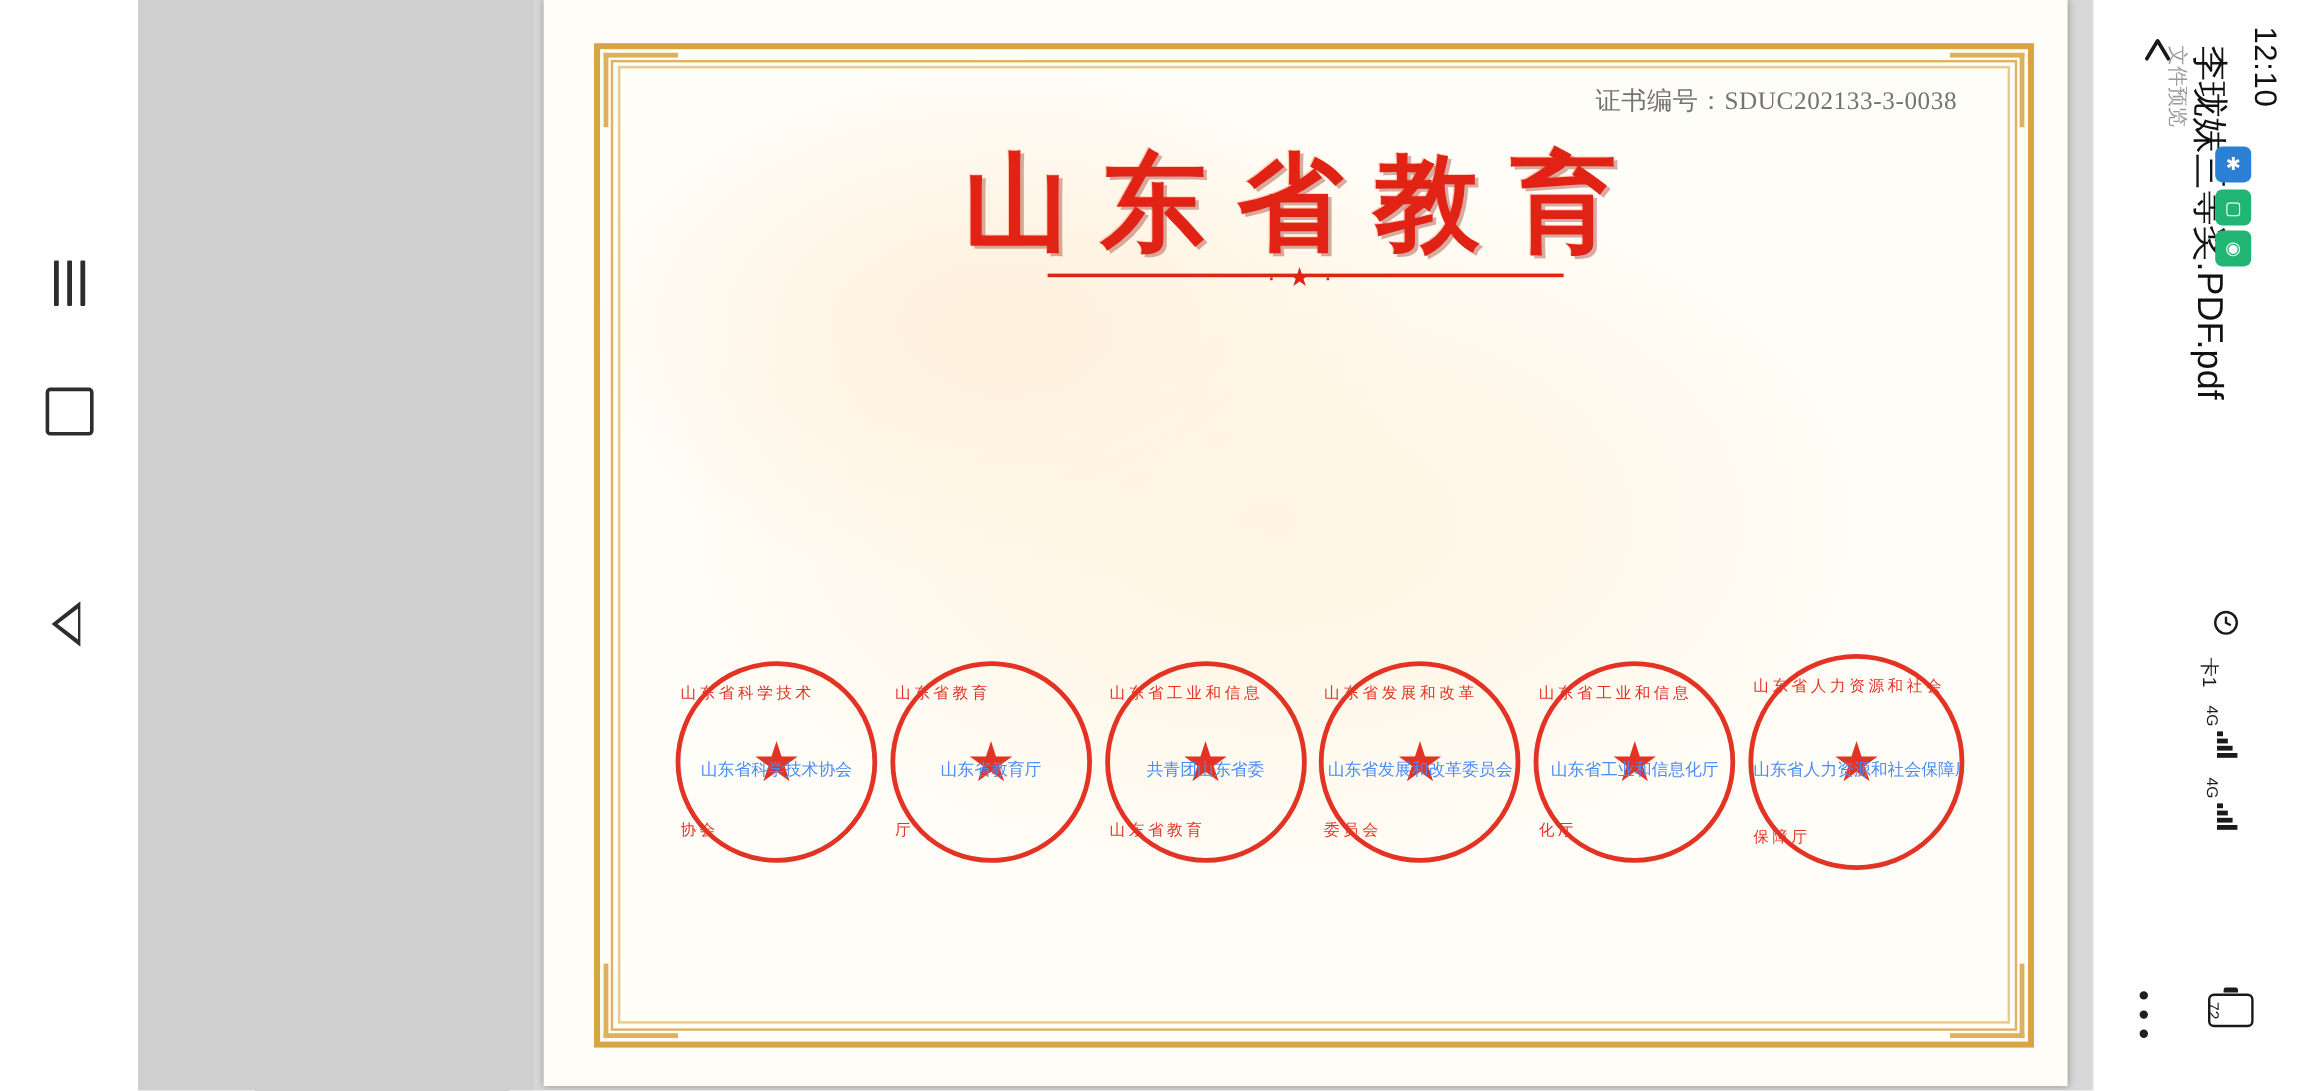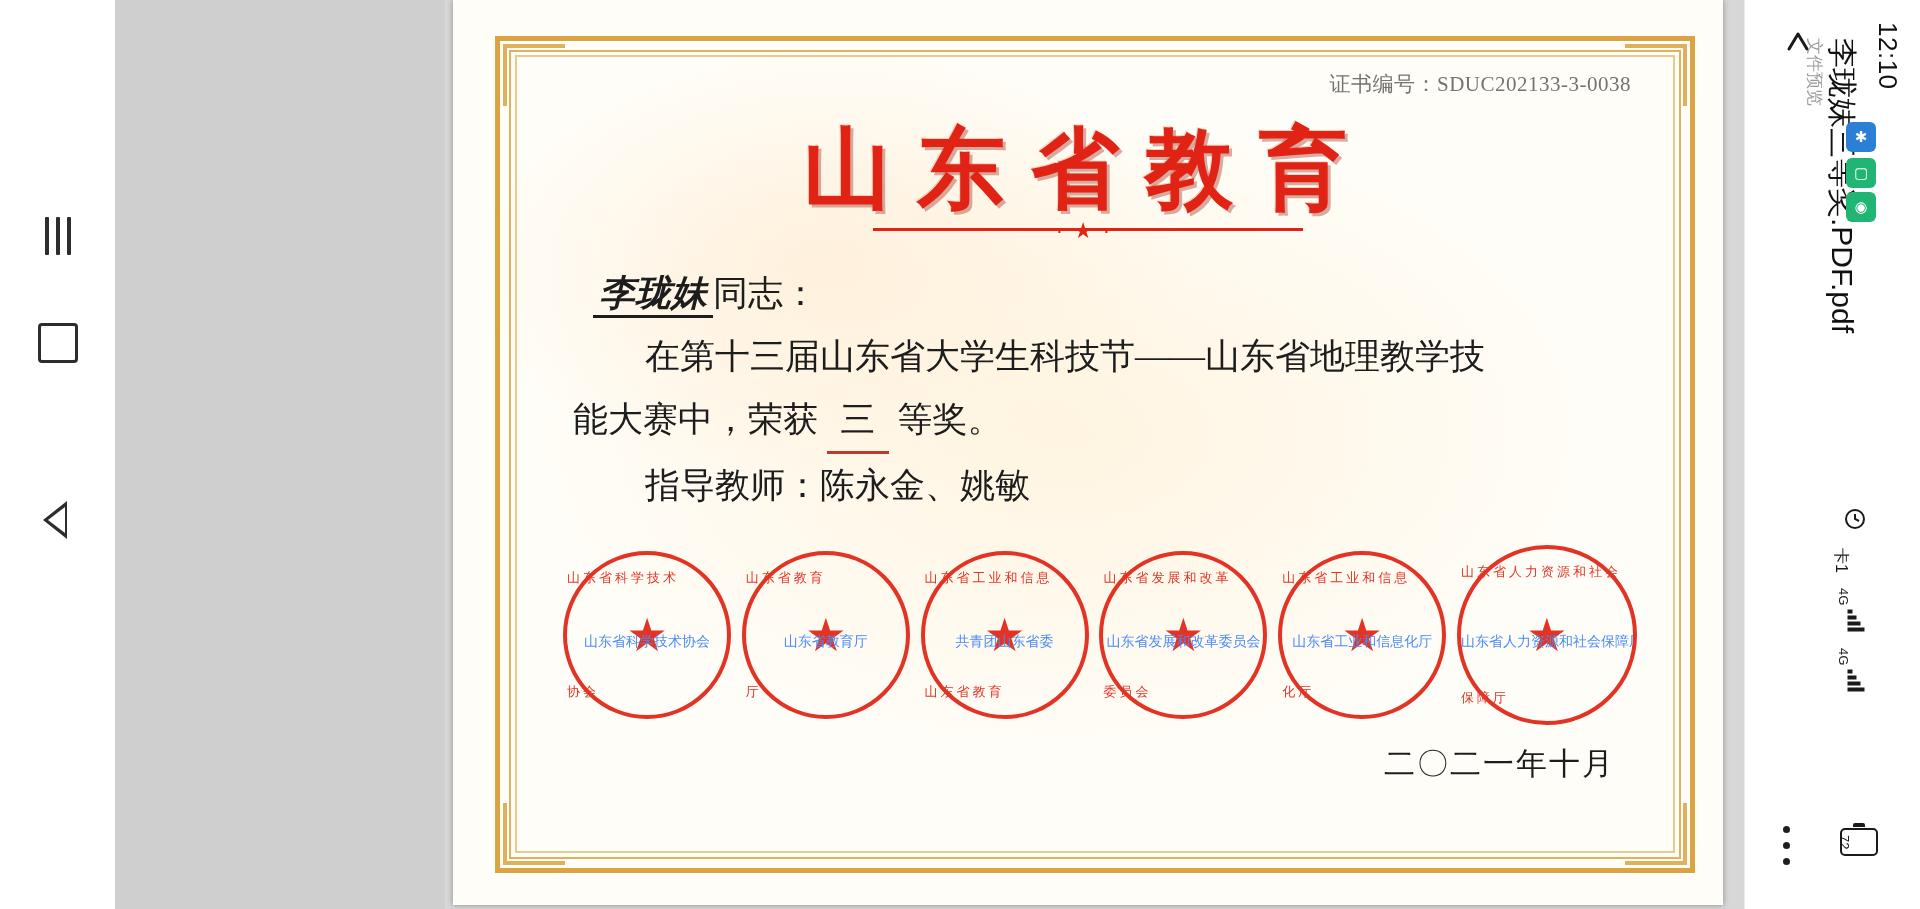--- a/index.html
+++ b/index.html
@@ -397,32 +397,20 @@
       <div class="corner br"></div>
 
       <div class="cert-no">
         <span>证书编号：</span><span>SDUC202133-3-0038</span>
       </div>
 
       <div class="cert-title">山东省教育</div>
       <div class="title-star">·★·</div>
       <div class="title-rule"></div>
 
-      <div class="body-text">
-        <div class="line">
-          <span class="recipient">李珑妹</span><span>同志：</span>
-        </div>
-        <div class="line indent">在第十三届山东省大学生科技节——山东省地理教学技</div>
-        <div class="line">
-          <span>能大赛中，荣获</span>
-          <span class="award-blank">三</span>
-          <span>等奖。</span>
-        </div>
-        <div class="line indent">指导教师：陈永金、姚敏</div>
-      </div>
 
       <div class="seals">
         <div class="seal">
           <div class="arc-top">山东省科学技术</div>
           <div class="star">★</div>
           <div class="seal-text">山东省科学技术协会</div>
           <div class="arc-bottom">协会</div>
         </div>
         <div class="seal">
           <div class="arc-top">山东省教育</div>
@@ -449,21 +437,20 @@
           <div class="arc-bottom">化厅</div>
         </div>
         <div class="seal big">
           <div class="arc-top">山东省人力资源和社会</div>
           <div class="star">★</div>
           <div class="seal-text">山东省人力资源和社会保障厅</div>
           <div class="arc-bottom">保障厅</div>
         </div>
       </div>
 
-      <div class="date">二〇二一年十月</div>
     </div>
   </div>
 
   <div class="sysbar"></div>
 
   <div class="back-chevron">
     <svg width="40" height="40" viewBox="0 0 40 40" aria-hidden="true">
       <polyline points="13,11 28,20 13,29" fill="none" stroke="#1a1a1a" stroke-width="3" stroke-linecap="round" stroke-linejoin="round" transform="rotate(-90 20 20)"></polyline>
     </svg>
   </div>

